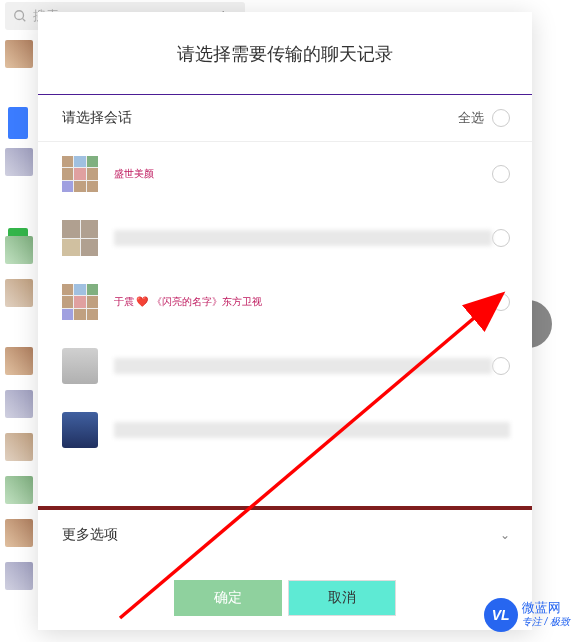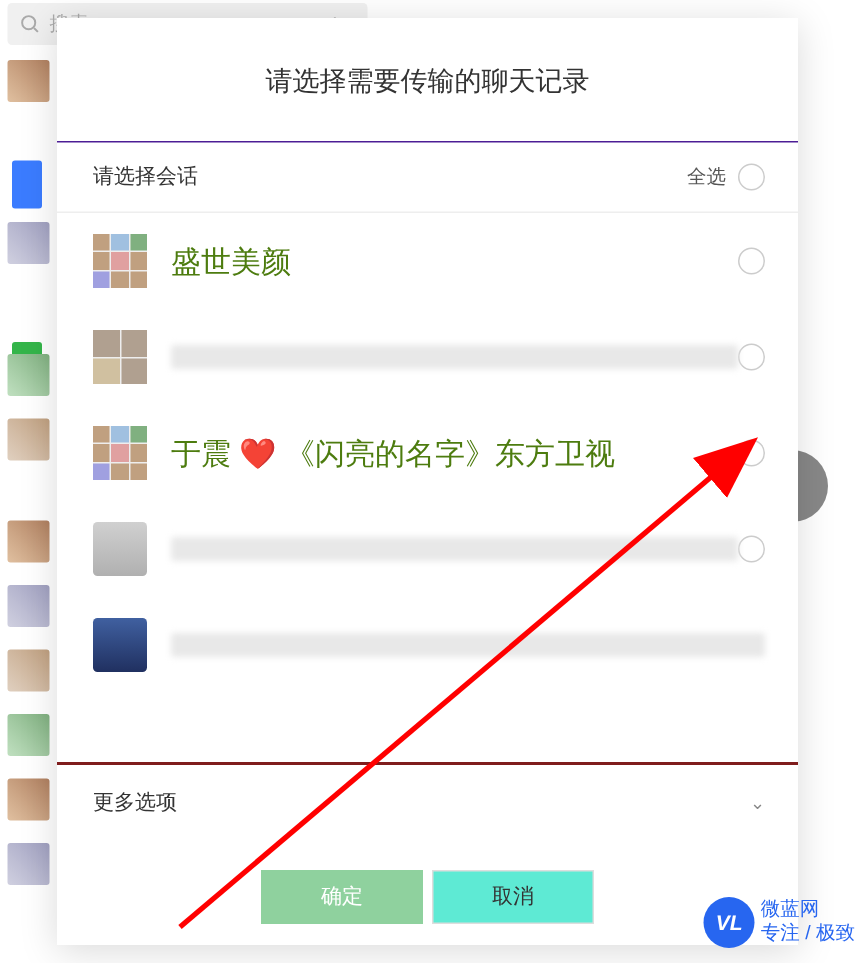--- a/index.html
+++ b/index.html
@@ -170,22 +170,22 @@
     .avatar-file {
       background: #34b54a;
       display: flex;
       align-items: center;
       justify-content: center;
       color: #fff;
     }
     .avatar-single { background: linear-gradient(#d0d0d0,#b0b0b0); }
     .avatar-single2 { background: linear-gradient(#4060a0,#203060); }
     .chat-name {
-      font-size: 20px;
-      color: #4d7c0f;
+      font-size: 10px;
+      color: #be185d;
       flex: 1;
     }
     .chat-name.blurred {
       width: 120px;
       height: 16px;
       background: #e8e8e8;
       border-radius: 2px;
       filter: blur(2px);
     }
     .chat-radio {
@@ -193,21 +193,21 @@
       height: 18px;
       border: 1px solid #ccc;
       border-radius: 50%;
       flex-shrink: 0;
     }
     .more-options {
       display: flex;
       justify-content: space-between;
       align-items: center;
       padding: 16px 22px 16px 24px;
-      border-top: 2px solid #7f1d1d;
+      border-top: 4px solid #7f1d1d;
       font-size: 14px;
       color: #333;
     }
     .chevron {
       font-size: 12px;
       color: #888;
     }
     .modal-footer {
       display: flex;
       justify-content: center;
@@ -263,22 +263,23 @@
       font-style: italic;
       font-weight: bold;
       margin-right: 4px;
     }
     .wm-text {
       font-size: 13px;
       color: #2766f0;
       line-height: 1.1;
     }
     .wm-sub {
-      font-size: 13px;
+      font-size: 10px;
       color: #2766f0;
+      font-style: italic;
     }
   </style>
 </head>
 <body>
 
 <div class="app-bg">
   <div class="search-bar">
     <svg class="search-icon" viewBox="0 0 16 16" fill="none" stroke="#aaa" stroke-width="1.5">
       <circle cx="7" cy="7" r="5"></circle>
         <line x1="11" y1="11" x2="14" y2="14"></line>

